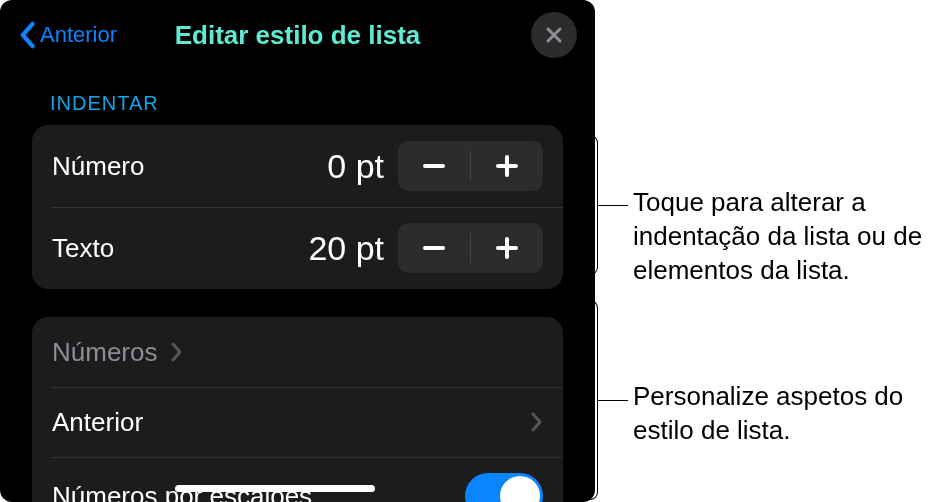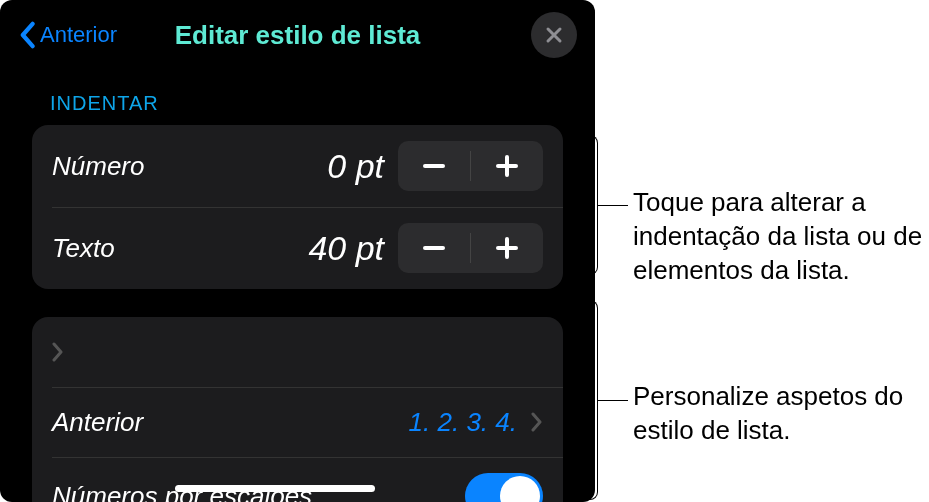--- a/index.html
+++ b/index.html
@@ -81,21 +81,20 @@
       background: #1c1c1e;
       border-radius: 16px;
       overflow: hidden;
     }
     .row {
       display: flex;
       align-items: center;
       padding: 16px 20px;
       min-height: 70px;
       position: relative;
-      font-style: italic;
     }
     .row + .row::before {
       content: "";
       position: absolute;
       top: 0;
       left: 20px;
       right: 0;
       height: 1px;
       background: #333;
     }
@@ -243,49 +242,49 @@
         <div class="stepper-btn">
           <svg width="22" height="22">
               <rect x="9" width="4" height="22" rx="2" fill="#fff"></rect>
               <rect y="9" width="22" height="4" rx="2" fill="#fff"></rect>
             </svg>
         </div>
       </div>
     </div>
     <div class="row">
       <span class="row-label">Texto</span>
-      <span class="row-value-input">40 pt</span>
+      <span class="row-value-input">20 pt</span>
       <div class="stepper">
         <div class="stepper-btn">
           <svg width="22" height="4">
               <rect width="22" height="4" rx="2" fill="#fff"></rect>
             </svg>
         </div>
         <div class="stepper-divider"></div>
         <div class="stepper-btn">
           <svg width="22" height="22">
               <rect x="9" width="4" height="22" rx="2" fill="#fff"></rect>
               <rect y="9" width="22" height="4" rx="2" fill="#fff"></rect>
             </svg>
         </div>
       </div>
     </div>
   </div>
 
   <div class="group group2">
     <div class="row">
+      <span class="row-value">Números</span>
       <span class="chevron">
         <svg viewBox="0 0 12 20">
             <path d="M2 2L9 10L2 18" stroke="#555" stroke-width="3" stroke-linecap="round" stroke-linejoin="round" fill="none"></path>
           </svg>
       </span>
     </div>
     <div class="row">
       <span class="row-label">Anterior</span>
-      <span class="row-value-blue">1. 2. 3. 4.</span>
       <span class="chevron">
         <svg viewBox="0 0 12 20">
             <path d="M2 2L9 10L2 18" stroke="#555" stroke-width="3" stroke-linecap="round" stroke-linejoin="round" fill="none"></path>
           </svg>
       </span>
     </div>
     <div class="row">
       <span class="row-label">Números por escalões</span>
       <div class="toggle">
         <div class="toggle-knob"></div>

